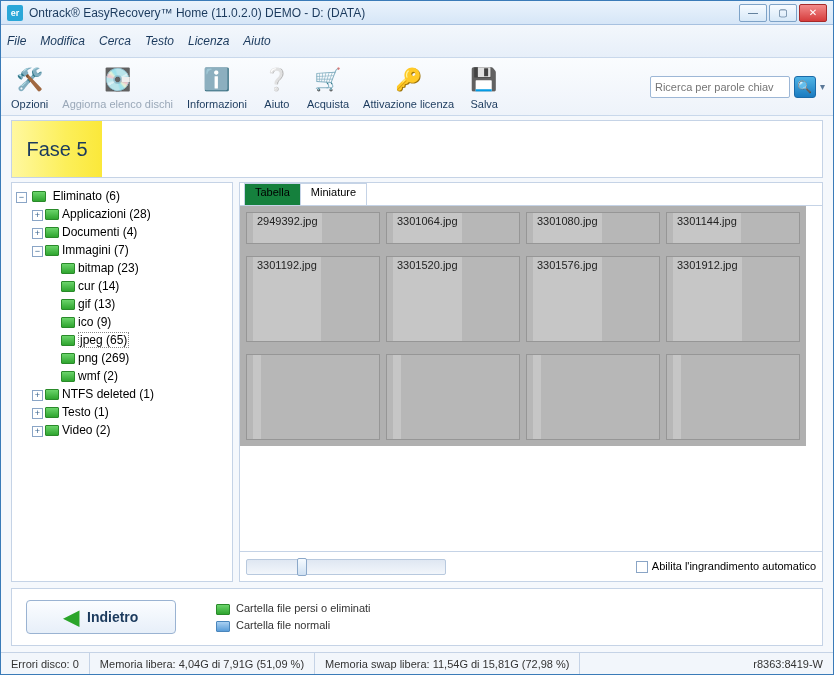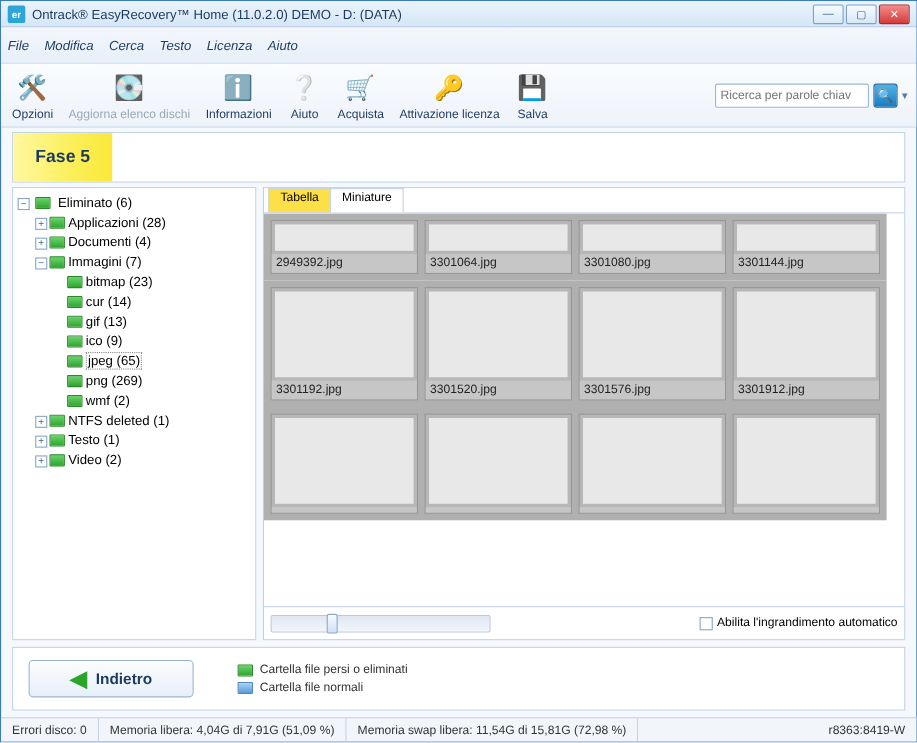--- a/index.html
+++ b/index.html
@@ -17,45 +17,45 @@
   .tbtn { display: flex; flex-direction: column; align-items: center; gap: 2px; font-size: 11px; color: #1b3a5d; cursor: default; padding: 2px 2px; }
   .tbtn.disabled { color: #9aa8b8; }
   .tbico { width: 32px; height: 32px; display: flex; align-items: center; justify-content: center; font-size: 22px; }
   .toolbar .spacer { flex: 1; }
   .search { display: flex; align-items: center; gap: 4px; }
   .search input { width: 140px; height: 22px; border: 1px solid #9db7d6; border-radius: 2px; padding: 0 4px; font-size: 11px; }
   .search-btn { width: 22px; height: 22px; background: linear-gradient(#4fb4e6,#1a7bc0); border: 1px solid #1a6aa8; border-radius: 3px; display: flex; align-items: center; justify-content: center; color: #fff; font-size: 12px; }
   .drop { font-size: 10px; color: #5a7898; }
 
   .phase-panel { margin: 4px 10px; border: 1px solid #c5d3e6; background: #fff; display: flex; }
-  .phase-badge { width: 90px; height: 44px; background: linear-gradient(90deg,#fff8a0,#fcef5a 60%,#fbe83a); display: flex; align-items: center; justify-content: center; font-size: 16px; font-weight: bold; color: #1b3a5d; }
+  .phase-badge { width: 90px; height: 56px; background: linear-gradient(90deg,#fff8a0,#fcef5a 60%,#fbe83a); display: flex; align-items: center; justify-content: center; font-size: 20px; font-weight: normal; color: #1b3a5d; }
   .phase-text { padding: 6px 10px; flex: 1; }
   .phase-text h2 { font-size: 15px; font-weight: bold; color: #222; margin-bottom: 2px; }
   .phase-text p { font-size: 11px; color: #333; line-height: 1.3; }
 
   .main { flex: 1; display: flex; gap: 6px; padding: 0 10px 6px 10px; min-height: 0; }
   .tree-panel { width: 222px; border: 1px solid #c5d3e6; background: #fff; overflow: auto; padding: 4px; font-size: 12px; }
   .tree ul { list-style: none; padding-left: 16px; }
   .tree > ul { padding-left: 0; }
   .tree li { white-space: nowrap; line-height: 18px; }
   .tog { display: inline-block; width: 11px; height: 11px; border: 1px solid #8aa5c6; background: #fff; font-size: 9px; line-height: 9px; text-align: center; color: #3a6590; margin-right: 2px; cursor: default; }
   .tog.blank { border: none; background: transparent; }
   .fico { display: inline-block; width: 14px; height: 11px; margin-right: 3px; vertical-align: middle; }
   .fico.green { background: linear-gradient(#6bd46b,#2fa52f); border: 1px solid #2a8a2a; border-radius: 1px; }
   .fico.blue { background: linear-gradient(#a9d0f2,#5a9dd8); border: 1px solid #4a86bc; border-radius: 1px; }
   .tree li.sel > .node { border: 1px dotted #888; padding: 0 1px; }
 
   .content-panel { flex: 1; border: 1px solid #c5d3e6; background: #fff; display: flex; flex-direction: column; min-width: 0; }
   .tabs { display: flex; height: 22px; padding-left: 4px; }
-  .tab { border: 1px solid #c5d3e6; border-bottom: none; padding: 2px 10px; font-size: 11px; background: #fde047; margin-right: -1px; cursor: default; }
+  .tab { border: 1px solid #c5d3e6; border-bottom: none; padding: 2px 10px; font-size: 11px; background: #15803d; margin-right: -1px; cursor: default; }
   .tab.active { background: #fff; position: relative; z-index: 2; }
   .thumb-area { flex: 1; border-top: 1px solid #c5d3e6; position: relative; overflow: hidden; }
   .thumb-scroll { position: absolute; inset: 0; overflow-y: auto; padding-right: 16px; }
   .thumb-grid { display: grid; grid-template-columns: repeat(4, 1fr); gap: 6px; padding: 6px 6px; background: #b0b0b0; }
-  .thumb { background: #b7b7b7; display: flex; flex-direction: column; border: 1px solid #969696; }
+  .thumb { background: #b7b7b7; display: flex; flex-direction: row; border: 1px solid #969696; }
   .thumb .img { height: 78px; background: #e8e8e8; margin: 3px; }
   .thumb .cap { font-size: 11px; padding: 2px 4px 3px 4px; color: #222; background: #c6c6c6; }
   .thumb-grid.row0 .thumb .img { height: 24px; }
   .thumb-footer { height: 30px; border-top: 1px solid #c5d3e6; display: flex; align-items: center; padding: 0 6px; gap: 10px; font-size: 11px; }
   .slider { flex: 0 0 200px; height: 16px; position: relative; background: linear-gradient(#dfe7f2,#f2f6fb); border: 1px solid #b8c9de; border-radius: 2px; }
   .slider .knob { position: absolute; top: -2px; left: 50px; width: 10px; height: 18px; background: linear-gradient(#f6fbff,#cfe0f2); border: 1px solid #8ba8c9; border-radius: 2px; }
   .chk { width: 12px; height: 12px; border: 1px solid #8aa5c6; background: #fff; display: inline-block; margin-right: 4px; vertical-align: middle; }
 
   .footer-panel { margin: 0 10px 6px 10px; border: 1px solid #c5d3e6; background: #fff; height: 58px; display: flex; align-items: center; padding: 6px 14px; gap: 40px; }
   .back-btn { width: 150px; height: 34px; border: 1px solid #9ab3d2; border-radius: 4px; background: linear-gradient(#fbfdff,#e7eff9); display: flex; align-items: center; justify-content: center; gap: 8px; font-size: 14px; font-weight: bold; color: #1b3a5d; }

